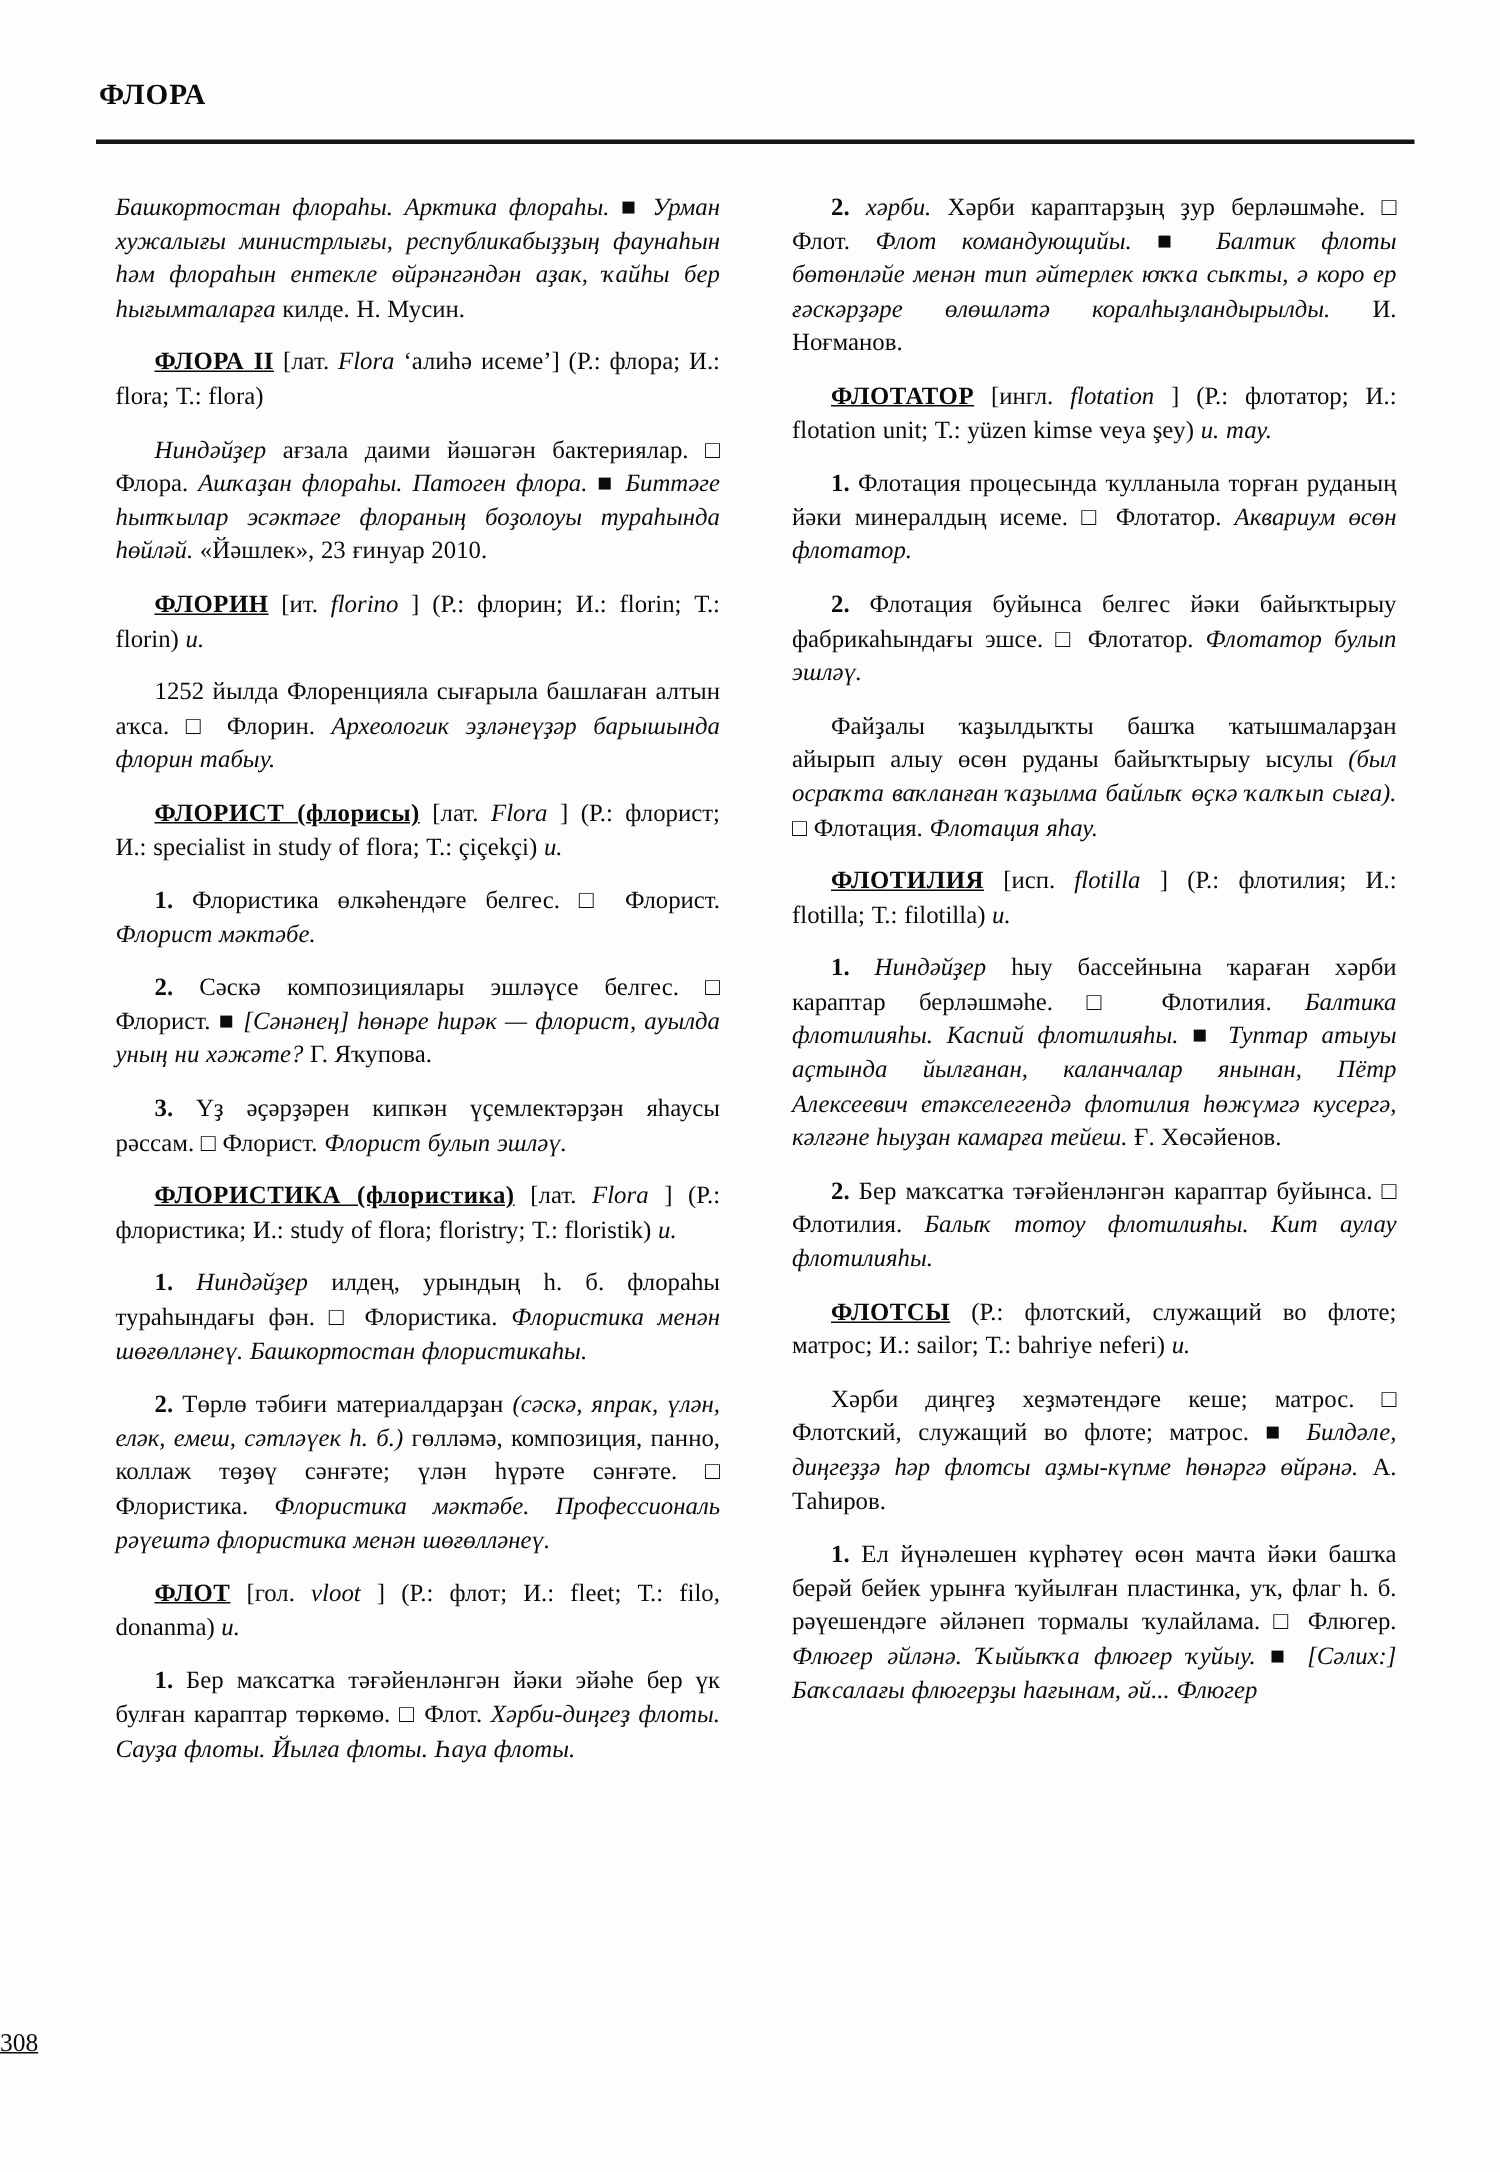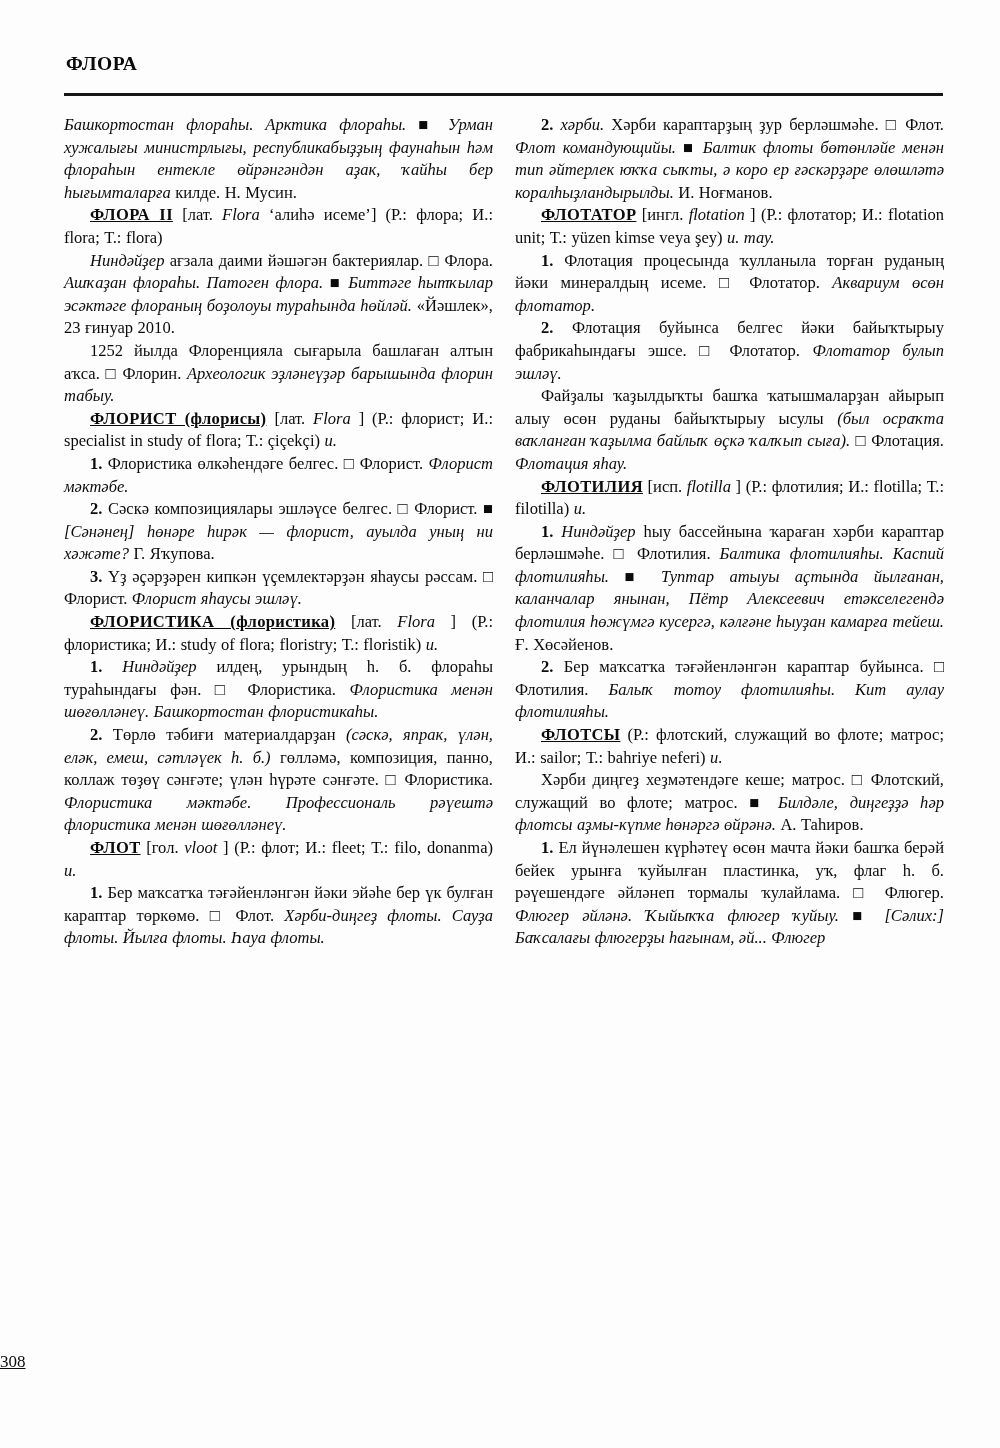--- a/index.html
+++ b/index.html
@@ -51,21 +51,21 @@
   }
   .col {
     width: 429px;
     font-size: 16.55px;
     line-height: 22.6px;
     text-align: justify;
     text-justify: inter-word;
     hyphens: manual;
   }
   .col p {
-    margin: 0;
+    margin: 13px;
     text-indent: 26px;
   }
   .col p.noind {
     text-indent: 0;
   }
   .hw {
     font-weight: bold;
     letter-spacing: 0.35px;
     text-decoration: underline;
   }
@@ -93,25 +93,26 @@
 
   <div class="running-head">ФЛОРА</div>
 
   <div class="head-rule"></div>
 
   <div class="columns">
     <div class="col" id="col-left">
         <p class="noind"><span class="it">Башкортостан флораһы. Арктика флораһы.</span> <span>■</span> <span class="it">Урман хужалығы министрлығы, республикабыҙҙың фаунаһын һәм флораһын ентекле өйрәнгәндән аҙак, ҡайһы бер һығымталарға</span> <span>килде. Н. Мусин.</span></p>
         <p><span class="hw">ФЛОРА II</span> <span>[лат.</span> <span class="it">Flora</span> <span>‘алиһә исеме’] (Р.: флора; И.: flora; Т.: flora)</span></p>
         <p><span class="it">Ниндәйҙер</span> <span>ағзала даими йәшәгән бактериялар.</span> <span>□</span> <span>Флора.</span> <span class="it">Ашҡаҙан флораһы. Патоген флора.</span> <span>■</span> <span class="it">Биттәге һытҡылар эсәктәге флораның боҙолоуы тураһында һөйләй.</span> <span>«Йәшлек», 23 ғинуар 2010.</span></p>
+        <p><span class="hw">ФЛОРИН</span> <span>[ит.</span> <span class="it">florino</span> <span>] (Р.: флорин; И.: florin; Т.: florin)</span> <span class="it">и.</span></p>
         <p><span>1252 йылда Флоренцияла сығарыла башлаған алтын аҡса.</span> <span>□</span> <span>Флорин.</span> <span class="it">Археологик эҙләнеүҙәр барышында флорин табыу.</span></p>
         <p><span class="hw">ФЛОРИСТ (флорисы)</span> <span>[лат.</span> <span class="it">Flora</span> <span>] (Р.: флорист; И.: specialist in study of flora; Т.: çiçekçi)</span> <span class="it">и.</span></p>
         <p><span class="num">1.</span> <span>Флористика өлкәһендәге белгес.</span> <span>□</span> <span>Флорист.</span> <span class="it">Флорист мәктәбе.</span></p>
         <p><span class="num">2.</span> <span>Сәскә композициялары эшләүсе белгес.</span> <span>□</span> <span>Флорист.</span> <span>■</span> <span class="it">[Сәнәнең] һөнәре һирәк — флорист, ауылда уның ни хәжәте?</span> <span>Г. Яҡупова.</span></p>
-        <p><span class="num">3.</span> <span>Үҙ әҫәрҙәрен кипкән үҫемлектәрҙән яһаусы рәссам.</span> <span>□</span> <span>Флорист.</span> <span class="it">Флорист яһаусы эшләү.</span></p>
+        <p><span class="num">3.</span> <span>Үҙ әҫәрҙәрен кипкән үҫемлектәрҙән яһаусы рәссам.</span> <span>□</span> <span>Флорист.</span> <span class="it">Флорист булып эшләү.</span></p>
         <p><span class="hw">ФЛОРИСТИКА (флористика)</span> <span>[лат.</span> <span class="it">Flora</span> <span>] (Р.: флористика; И.: study of flora; floristry; Т.: floristik)</span> <span class="it">и.</span></p>
         <p><span class="num">1.</span> <span class="it">Ниндәйҙер</span> <span>илдең, урындың һ. б. флораһы тураһындағы фән.</span> <span>□</span> <span>Флористика.</span> <span class="it">Флористика менән шөғөлләнеү. Башкортостан флористикаһы.</span></p>
         <p><span class="num">2.</span> <span>Төрлө тәбиғи материалдарҙан</span> <span class="it">(сәскә, япрак, үлән, еләк, емеш, сәтләүек һ. б.)</span> <span>гөлләмә, композиция, панно, коллаж төҙөү сәнғәте; үлән һүрәте сәнғәте.</span> <span>□</span> <span>Флористика.</span> <span class="it">Флористика мәктәбе. Профессиональ рәүештә флористика менән шөғөлләнеү.</span></p>
         <p><span class="hw">ФЛОТ</span> <span>[гол.</span> <span class="it">vloot</span> <span>] (Р.: флот; И.: fleet; Т.: filo, donanma)</span> <span class="it">и.</span></p>
         <p><span class="num">1.</span> <span>Бер маҡсатҡа тәғәйенләнгән йәки эйәһе бер үк булған караптар төркөмө.</span> <span>□</span> <span>Флот.</span> <span class="it">Хәрби-диңгеҙ флоты. Сауҙа флоты. Йылға флоты. Һауа флоты.</span></p>
       </div>
     <div class="col" id="col-right">
         <p><span class="num">2.</span> <span class="it">хәрби.</span> <span>Хәрби караптарҙың ҙур берләшмәһе.</span> <span>□</span> <span>Флот.</span> <span class="it">Флот командующийы.</span> <span>■</span> <span class="it">Балтик флоты бөтөнләйе менән тип әйтерлек юҡҡа сыҡты, ә коро ер ғәскәрҙәре өлөшләтә коралһыҙландырылды.</span> <span>И. Ноғманов.</span></p>
         <p><span class="hw">ФЛОТАТОР</span> <span>[ингл.</span> <span class="it">flotation</span> <span>] (Р.: флотатор; И.: flotation unit; Т.: yüzen kimse veya şey)</span> <span class="it">и. тау.</span></p>
         <p><span class="num">1.</span> <span>Флотация процесында ҡулланыла торған руданың йәки минералдың исеме.</span> <span>□</span> <span>Флотатор.</span> <span class="it">Аквариум өсөн флотатор.</span></p>

